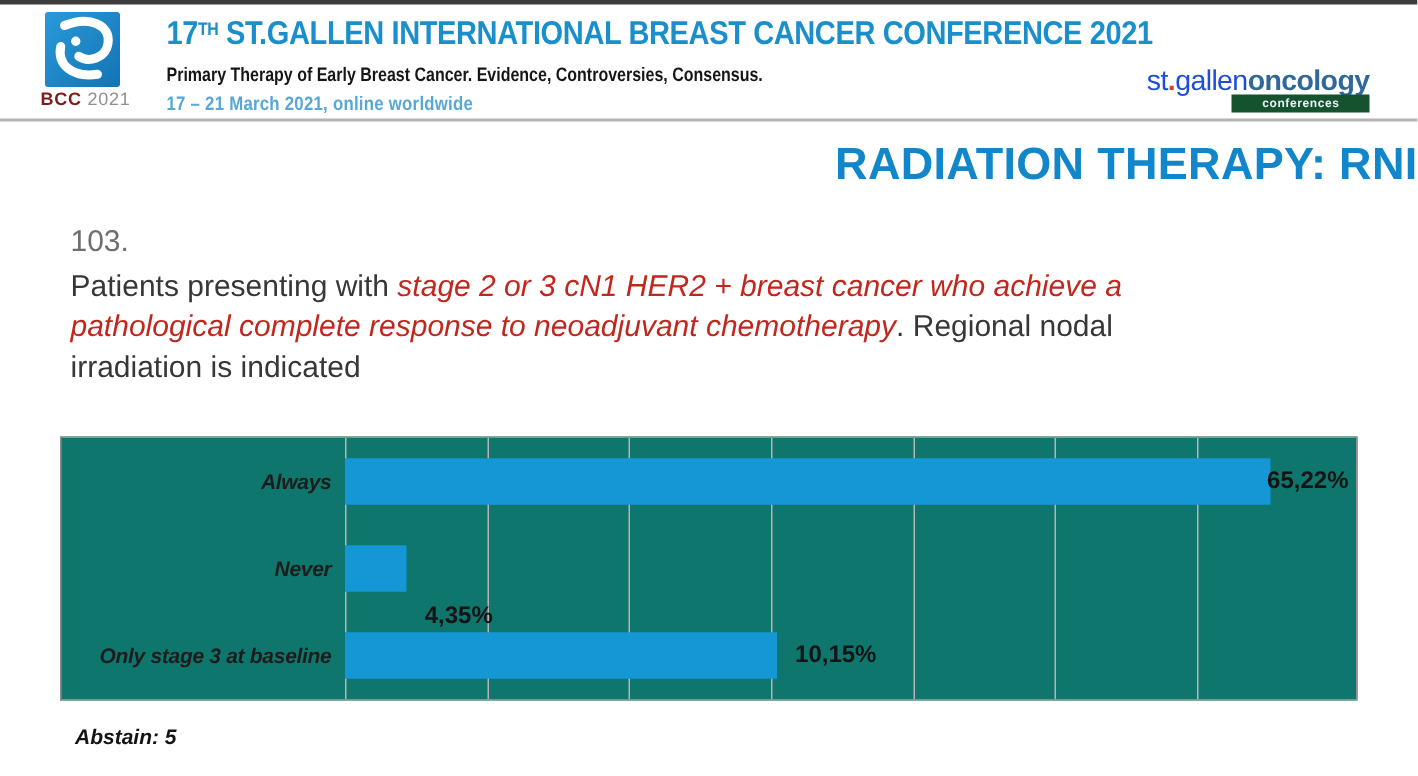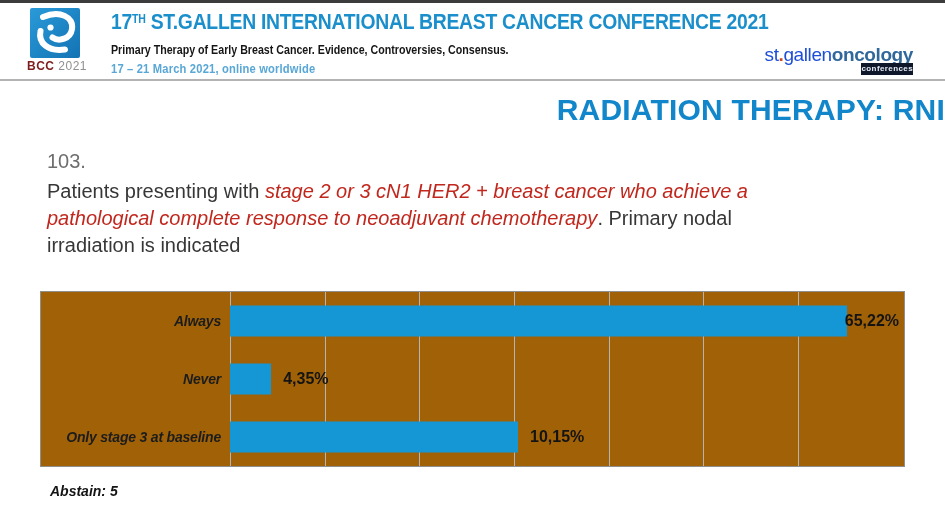--- a/index.html
+++ b/index.html
@@ -17,33 +17,33 @@
   .hdr-text{position:absolute;left:111px;top:9px;}
   .hdr-title{font-weight:bold;font-size:22px;color:#1b8fcb;white-space:nowrap;transform:scaleX(.88);transform-origin:left top;letter-spacing:-.3px;}
   .hdr-title sup{font-size:12px;vertical-align:6px;}
   .hdr-sub{margin-top:7px;font-weight:bold;font-size:13px;color:#161616;white-space:nowrap;transform:scaleX(.82);transform-origin:left top;}
   .hdr-date{margin-top:4px;font-size:13px;color:#58a7d6;font-weight:bold;white-space:nowrap;transform:scaleX(.86);transform-origin:left top;letter-spacing:.2px;}
 
   .org-logo{position:absolute;right:32px;top:44px;height:30px;font-size:19px;letter-spacing:-.4px;white-space:nowrap;}
   .org-logo .sg{color:#1d4ed8;}
   .org-logo .dot{color:#cc4a1d;font-weight:bold;}
   .org-logo .onc{color:#31689b;font-weight:bold;}
-  .org-badge{position:absolute;right:0;top:19px;background:#0f172a;color:#e8eef7;font-size:8px;font-weight:bold;padding:1px 0 2px;letter-spacing:.4px;}
+  .org-badge{position:absolute;right:0;top:19px;background:#14532d;color:#e8eef7;font-size:8px;font-weight:bold;padding:1px 20px 2px;letter-spacing:.4px;}
 
   .hdr-divider{position:absolute;left:0;top:79px;width:100%;height:2px;background:#b3b3b3;}
 
   
   .slide-title{position:absolute;left:0;top:93px;width:100%;text-align:right;font-size:30px;font-weight:bold;color:#1186cb;letter-spacing:.2px;}
 
   .q-num{position:absolute;left:47px;top:150px;font-size:20px;color:#6e6e6e;}
   .q-text{position:absolute;left:47px;top:178px;width:860px;font-size:20px;line-height:27px;color:#373737;}
   .seg-red{color:#c1271d;font-style:italic;}
 
   
-  .chart-box{position:absolute;left:40px;top:291px;width:863px;height:174px;border:1px solid #8f8f8f;background:#a16207;}
+  .chart-box{position:absolute;left:40px;top:291px;width:863px;height:174px;border:1px solid #8f8f8f;background:#0f766e;}
   .grid-layer{position:absolute;left:189px;top:0;right:1px;bottom:0;}
   .grid-v{position:absolute;top:0;bottom:0;width:1px;background:#b4b4b4;}
   .chart-rows{position:absolute;inset:0;display:flex;flex-direction:column;}
   .chart-row{flex:1;display:flex;align-items:center;}
   .cat-label{width:189px;box-sizing:border-box;padding-right:9px;text-align:right;font-size:14px;font-weight:bold;font-style:italic;color:#1c1c1c;letter-spacing:-.2px;}
   .bar-area{flex:1;position:relative;height:100%;margin-right:1px;}
   .bar{position:absolute;left:0;top:50%;transform:translateY(-50%);height:31px;}
   .val-label{position:absolute;top:50%;transform:translateY(-50%);font-size:16px;font-weight:bold;color:#141414;white-space:nowrap;}
 
   .abstain{position:absolute;left:50px;top:483px;font-size:14px;font-weight:bold;font-style:italic;color:#141414;}
@@ -75,21 +75,21 @@
   <span class="sg">st</span><span class="dot">.</span><span class="sg">gallen</span><span class="onc">oncology</span>
   <div class="org-badge">conferences</div>
 </div>
 
 <div class="hdr-divider"></div>
 
 <div class="slide-title">RADIATION THERAPY: RNI</div>
 <div class="q-num">103.</div>
 <div class="q-text">
     <div><span class="seg-plain">Patients presenting with </span><span class="seg-red">stage 2 or 3 cN1 HER2 + breast cancer who achieve a</span></div>
-    <div><span class="seg-red">pathological complete response to neoadjuvant chemotherapy</span><span class="seg-plain">. Primary nodal</span></div>
+    <div><span class="seg-red">pathological complete response to neoadjuvant chemotherapy</span><span class="seg-plain">. Regional nodal</span></div>
     <div><span class="seg-plain">irradiation is indicated</span></div>
   </div>
 
 <div class="chart-box">
   <div class="grid-layer">
       <div class="grid-v" style="left: 0%;"></div>
       <div class="grid-v" style="left: 14.0647%;"></div>
       <div class="grid-v" style="left: 28.1294%;"></div>
       <div class="grid-v" style="left: 42.1941%;"></div>
       <div class="grid-v" style="left: 56.2588%;"></div>
@@ -101,21 +101,21 @@
         <div class="cat-label">Always</div>
         <div class="bar-area">
           <div class="bar" style="width: 91.73%; background: rgb(21, 150, 213);"></div>
           <span class="val-label" style="right: 4px;">65,22%</span>
         </div>
       </div>
       <div class="chart-row">
         <div class="cat-label">Never</div>
         <div class="bar-area">
           <div class="bar" style="width: 6.11814%; background: rgb(21, 150, 213);"></div>
-          <span class="val-label" style="left: calc(6.11814% + 12px);">4,35%</span>
+          <span class="val-label" style="left: calc(6.11814% + 12px); margin-top: 32px;">4,35%</span>
         </div>
       </div>
       <div class="chart-row">
         <div class="cat-label">Only stage 3 at baseline</div>
         <div class="bar-area">
           <div class="bar" style="width: 42.7989%; background: rgb(21, 150, 213);"></div>
           <span class="val-label" style="left: calc(42.7989% + 12px);">10,15%</span>
         </div>
       </div>
     </div>

